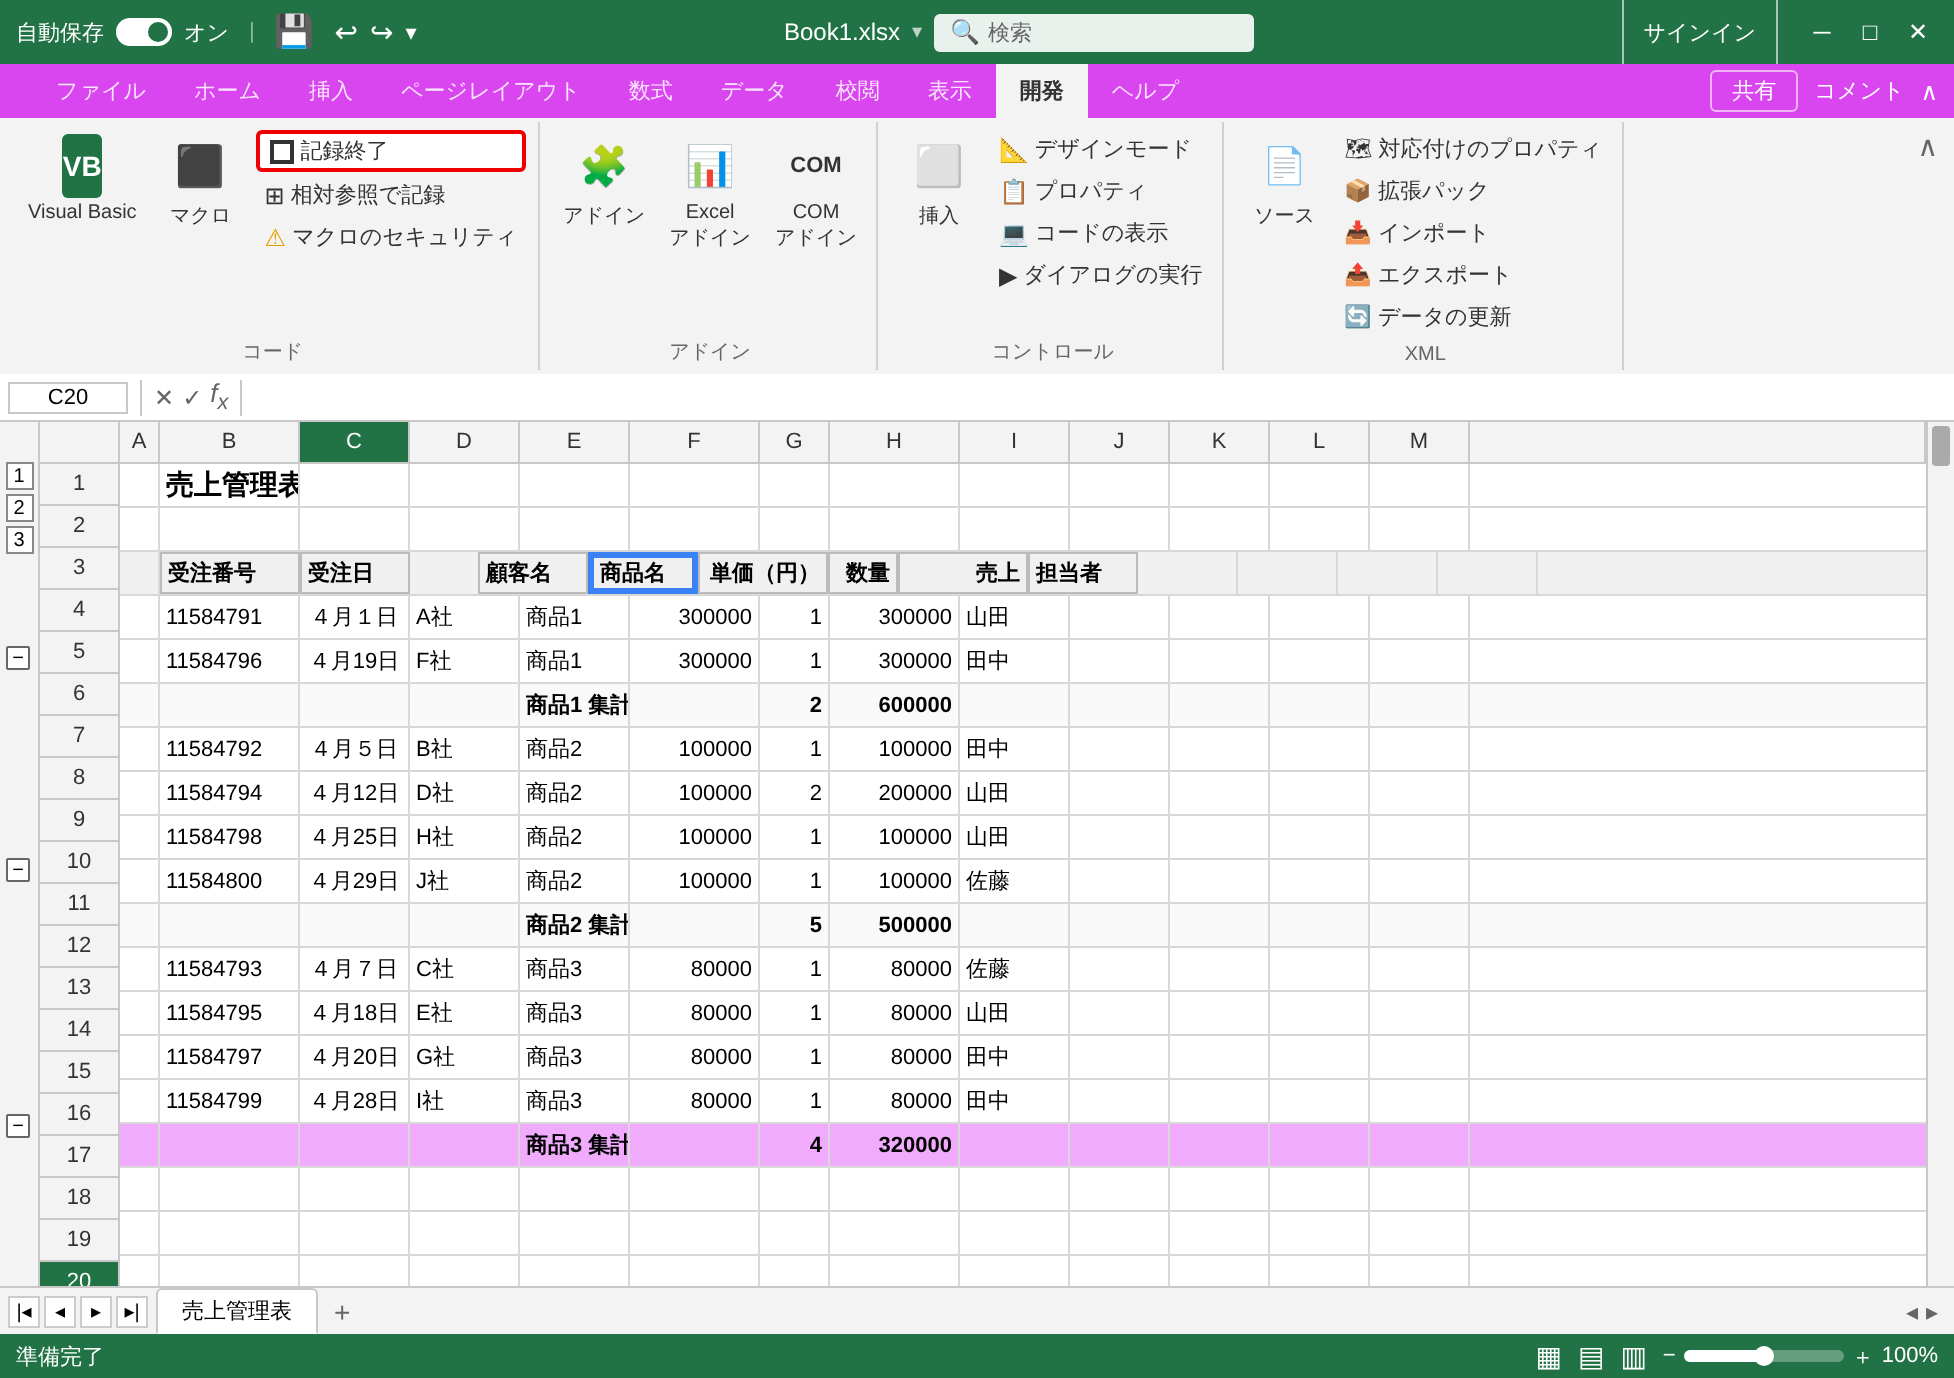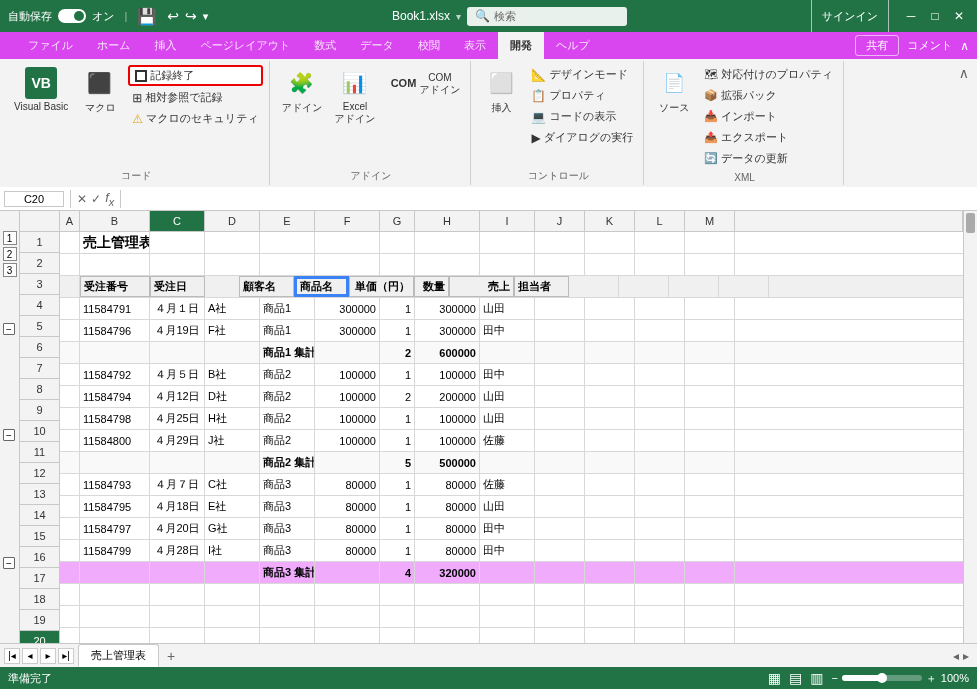--- a/index.html
+++ b/index.html
@@ -119,21 +119,21 @@
       <span style="color:white;font-size:11px;cursor:pointer;">コメント</span>
       <span style="color:white;font-size:12px;cursor:pointer;">∧</span>
     </div>
   </div>
 
   <div class="ribbon-content">
 
     <div class="ribbon-group">
       <div class="ribbon-group-items" style="display:flex;align-items:flex-start;gap:6px;">
         <div class="ribbon-btn-large" style="display:flex;flex-direction:column;align-items:center;cursor:pointer;padding:2px 4px;">
-          <div style="width:32px;height:32px;background:#217346;border-radius:3px;display:flex;align-items:center;justify-content:center;color:white;font-size:14px;font-weight:bold;">VB</div>
+          <div style="width:20px;height:32px;background:#217346;border-radius:3px;display:flex;align-items:center;justify-content:center;color:white;font-size:14px;font-weight:bold;">VB</div>
           <span style="font-size:10px;color:#333;margin-top:2px;text-align:center;">Visual Basic</span>
         </div>
         <div class="ribbon-btn-large" style="display:flex;flex-direction:column;align-items:center;cursor:pointer;padding:2px 4px;">
           <div style="width:32px;height:32px;display:flex;align-items:center;justify-content:center;font-size:20px;">⬛</div>
           <span style="font-size:10px;color:#333;margin-top:2px;">マクロ</span>
         </div>
         <div style="display:flex;flex-direction:column;gap:2px;">
 
           <div style="border:2px solid #e00;border-radius:3px;background:white;padding:1px 5px;display:flex;align-items:center;gap:3px;cursor:pointer;font-size:11px;color:#333;">
             <span style="width:12px;height:12px;border:2px solid #333;display:inline-block;"></span>
@@ -155,21 +155,21 @@
     <div class="ribbon-group">
       <div class="ribbon-group-items" style="display:flex;gap:4px;">
         <div class="ribbon-btn-large" style="display:flex;flex-direction:column;align-items:center;cursor:pointer;padding:2px 4px;">
           <div style="width:32px;height:32px;display:flex;align-items:center;justify-content:center;font-size:20px;">🧩</div>
           <span style="font-size:10px;color:#333;margin-top:2px;">アドイン</span>
         </div>
         <div class="ribbon-btn-large" style="display:flex;flex-direction:column;align-items:center;cursor:pointer;padding:2px 4px;">
           <div style="width:32px;height:32px;display:flex;align-items:center;justify-content:center;font-size:20px;">📊</div>
           <span style="font-size:10px;color:#333;margin-top:2px;text-align:center;">Excel<br>アドイン</span>
         </div>
-        <div class="ribbon-btn-large" style="display:flex;flex-direction:row;align-items:center;cursor:pointer;padding:2px 4px;">
+        <div class="ribbon-btn-large" style="display:flex;flex-direction:column;align-items:center;cursor:pointer;padding:2px 4px;">
           <div style="width:32px;height:32px;display:flex;align-items:center;justify-content:center;font-size:11px;font-weight:bold;color:#333;">COM</div>
           <span style="font-size:10px;color:#333;margin-top:2px;text-align:center;">COM<br>アドイン</span>
         </div>
       </div>
       <div class="ribbon-group-label">アドイン</div>
     </div>
 
     <div class="ribbon-group">
       <div class="ribbon-group-items" style="display:flex;gap:4px;">
         <div class="ribbon-btn-large" style="display:flex;flex-direction:column;align-items:center;cursor:pointer;padding:2px 4px;">

